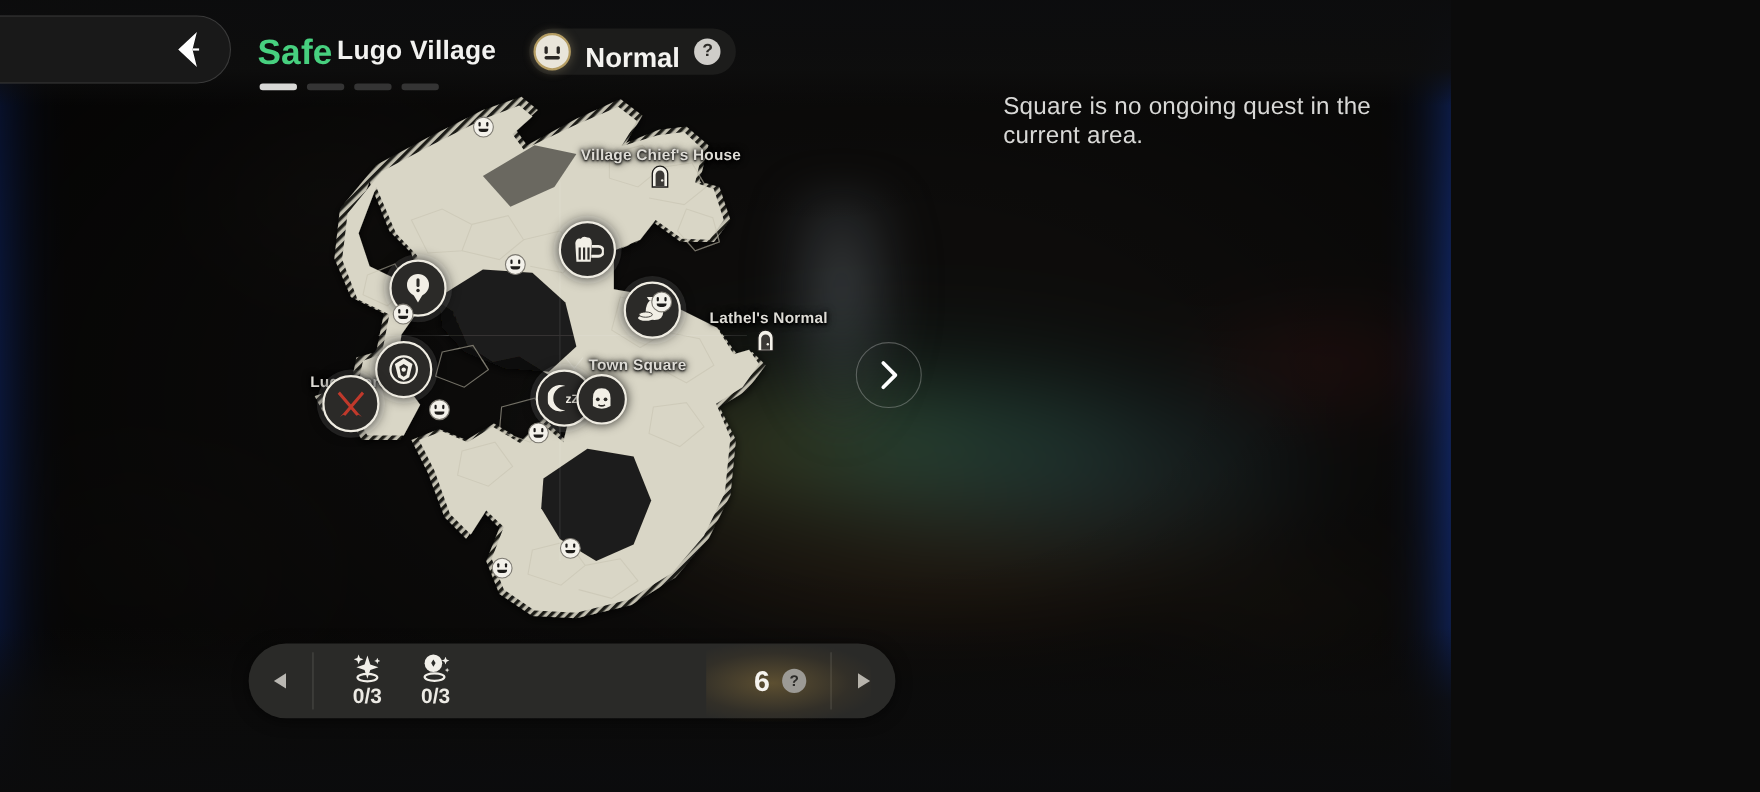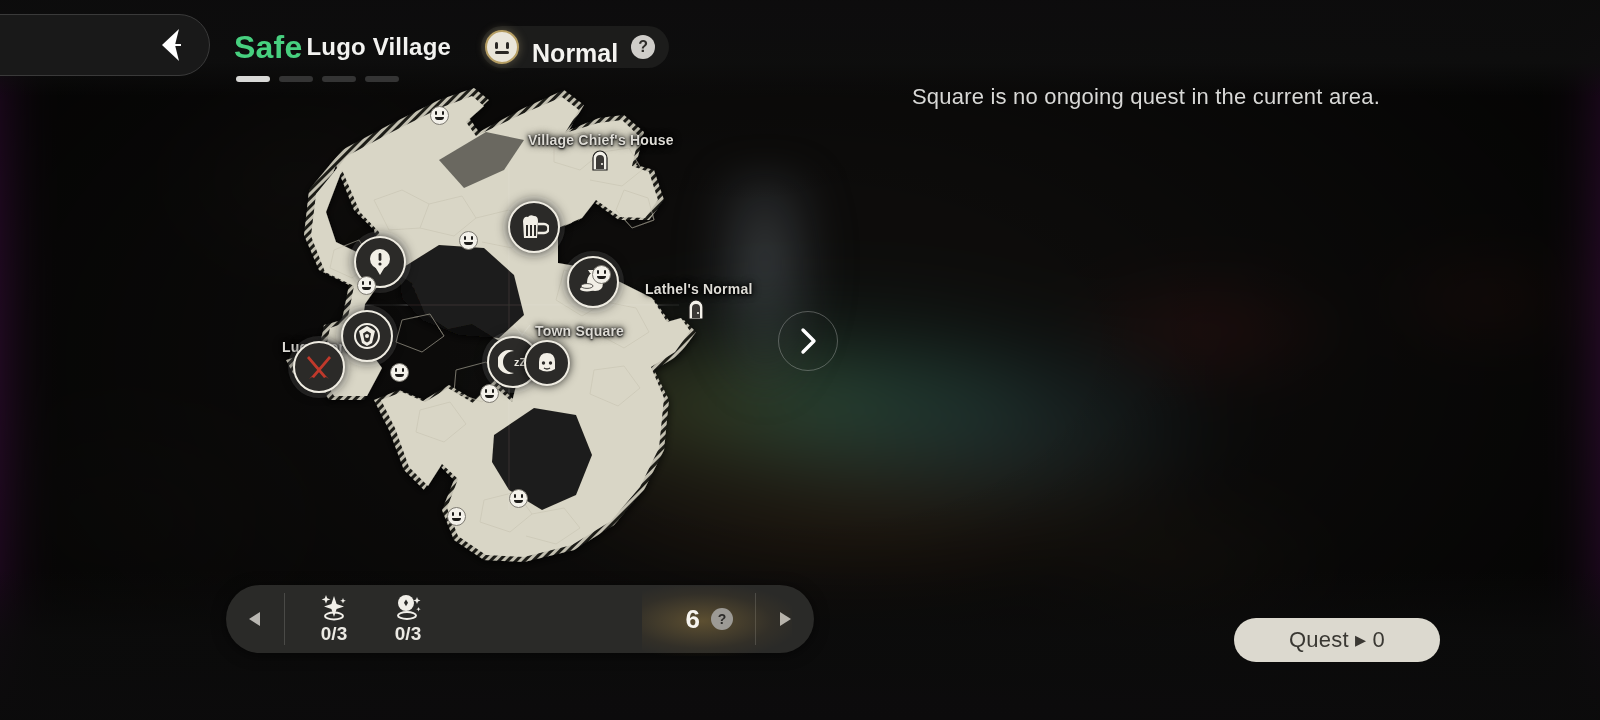--- a/index.html
+++ b/index.html
@@ -5,22 +5,22 @@
 <style>
   * { box-sizing: border-box; margin: 0; padding: 0; }
   html, body {
     width: 1600px; height: 720px;
     background: #0b0b0b;
     font-family: "Liberation Sans", sans-serif;
     overflow: hidden;
   }
   #screen {
     position: relative;
-    width: 1600px; height: 720px;
-    background: #701a75;
+    width: 1319px; height: 720px;
+    background: #1d4ed8;
     overflow: hidden;
   }
 
   
   .bg-layer { position: absolute; inset: 0; overflow: hidden; }
   .bg-base {
     position: absolute; inset: 0;
     background:
       radial-gradient(ellipse 520px 200px at 830px 400px, rgba(40,90,70,0.55) 0%, rgba(25,45,38,0.22) 45%, rgba(0,0,0,0) 72%),
       radial-gradient(ellipse 380px 150px at 980px 430px, rgba(30,70,90,0.35) 0%, rgba(0,0,0,0) 70%),
@@ -175,21 +175,21 @@
     background: #2a2a28; border-radius: 34px;
     display: flex; align-items: center;
     box-shadow: 0 2px 14px rgba(0,0,0,0.55);
   }
   .tb-arrow {
     width: 58px; height: 100%;
     display:flex; align-items:center; justify-content:center;
     cursor: pointer;
   }
   .tb-sep { width: 1px; height: 52px; background: #4a4a47; }
-  .counters { display: flex; align-items: center; gap: 40px; padding-left: 32px; }
+  .counters { display: flex; align-items: center; gap: 28px; padding-left: 32px; }
   .counter { display: flex; flex-direction: column; align-items: center; cursor: pointer; }
   .counter-val { color: #eceae4; font-size: 19px; font-weight: bold; margin-top: 2px; }
   .tb-spacer { flex: 1; }
   .tb-right {
     display: flex; align-items: center; gap: 11px; padding-right: 22px;
     position: relative;
   }
   .tb-right::before {
     content:""; position:absolute; left:-44px; top:-18px; width: 150px; height: 70px;
     background: radial-gradient(ellipse at 40% 50%, rgba(210,165,70,0.30) 0%, rgba(150,110,40,0.08) 55%, rgba(0,0,0,0) 78%);
@@ -472,16 +472,15 @@
 
     <div class="tb-sep"></div>
     <div class="tb-arrow">
       <svg width="14" height="16" viewBox="0 0 14 16">
         <path d="M2 1 L13 8 L2 15 Z" fill="#b9b7b2"></path>
       </svg>
     </div>
   </div>
 
   <div class="actions">
-    <div class="act-btn">Quest ▸ 0</div>
   </div>
 
 </div>
 
 </body></html>

